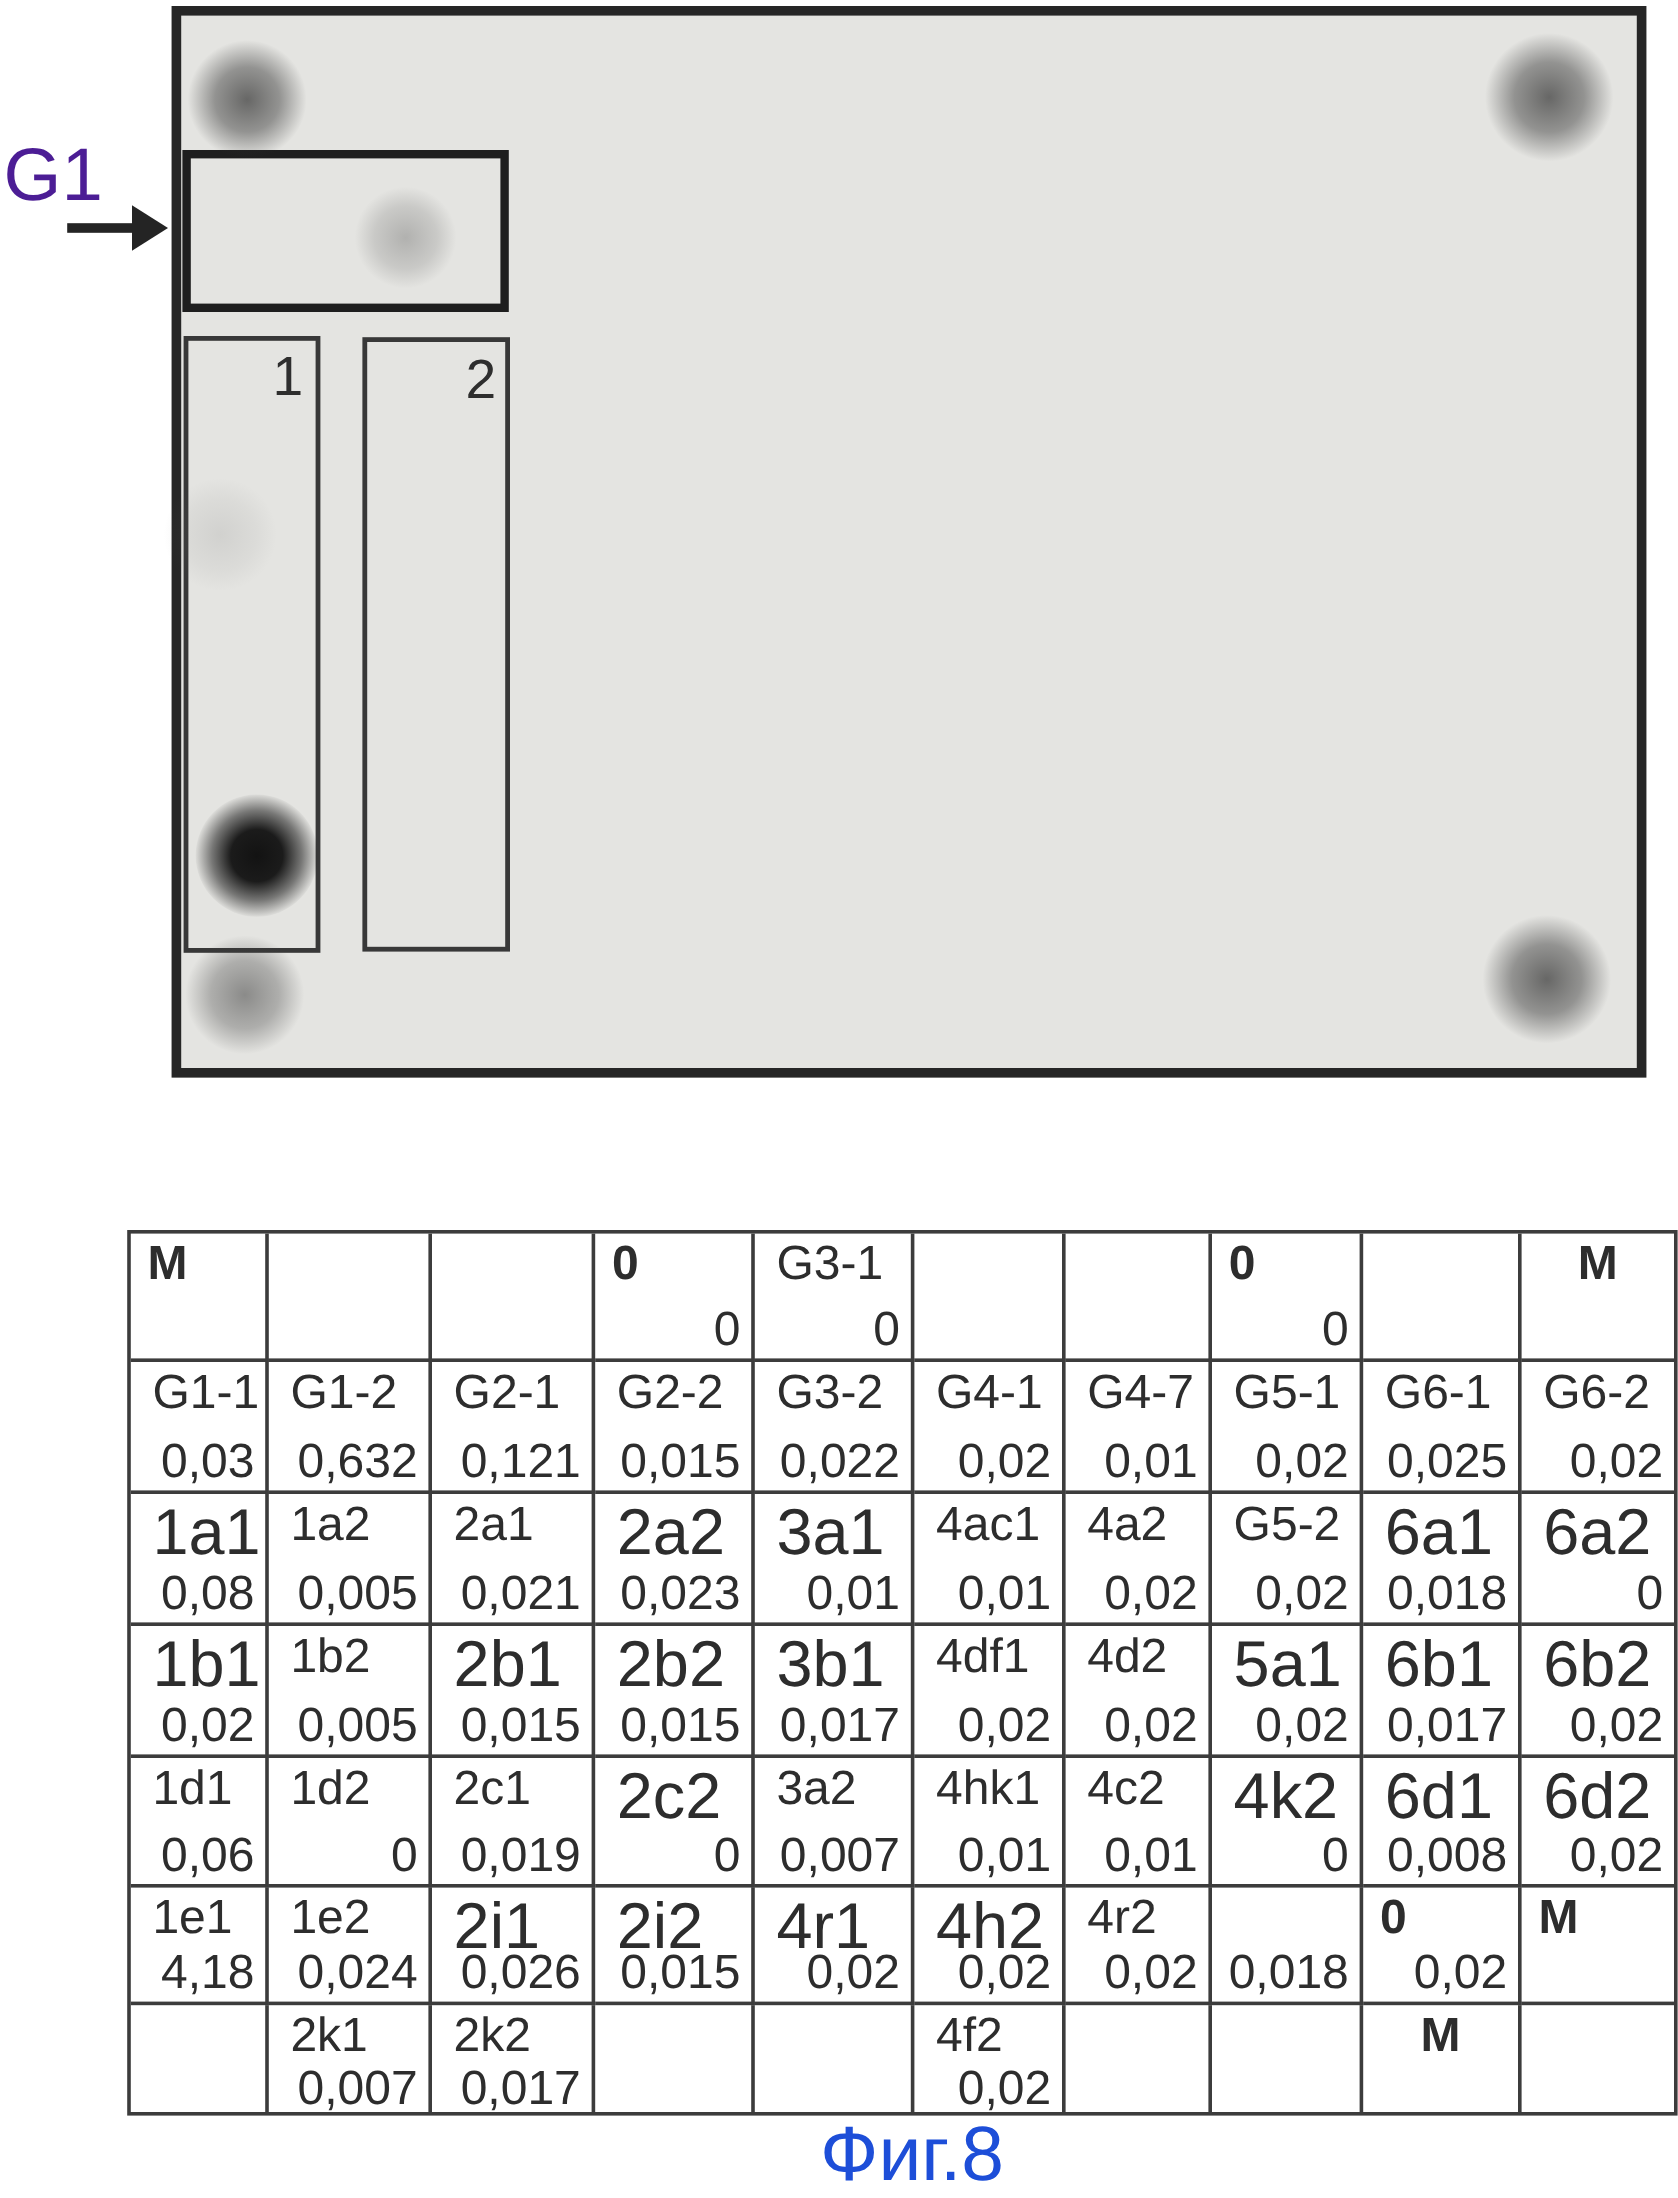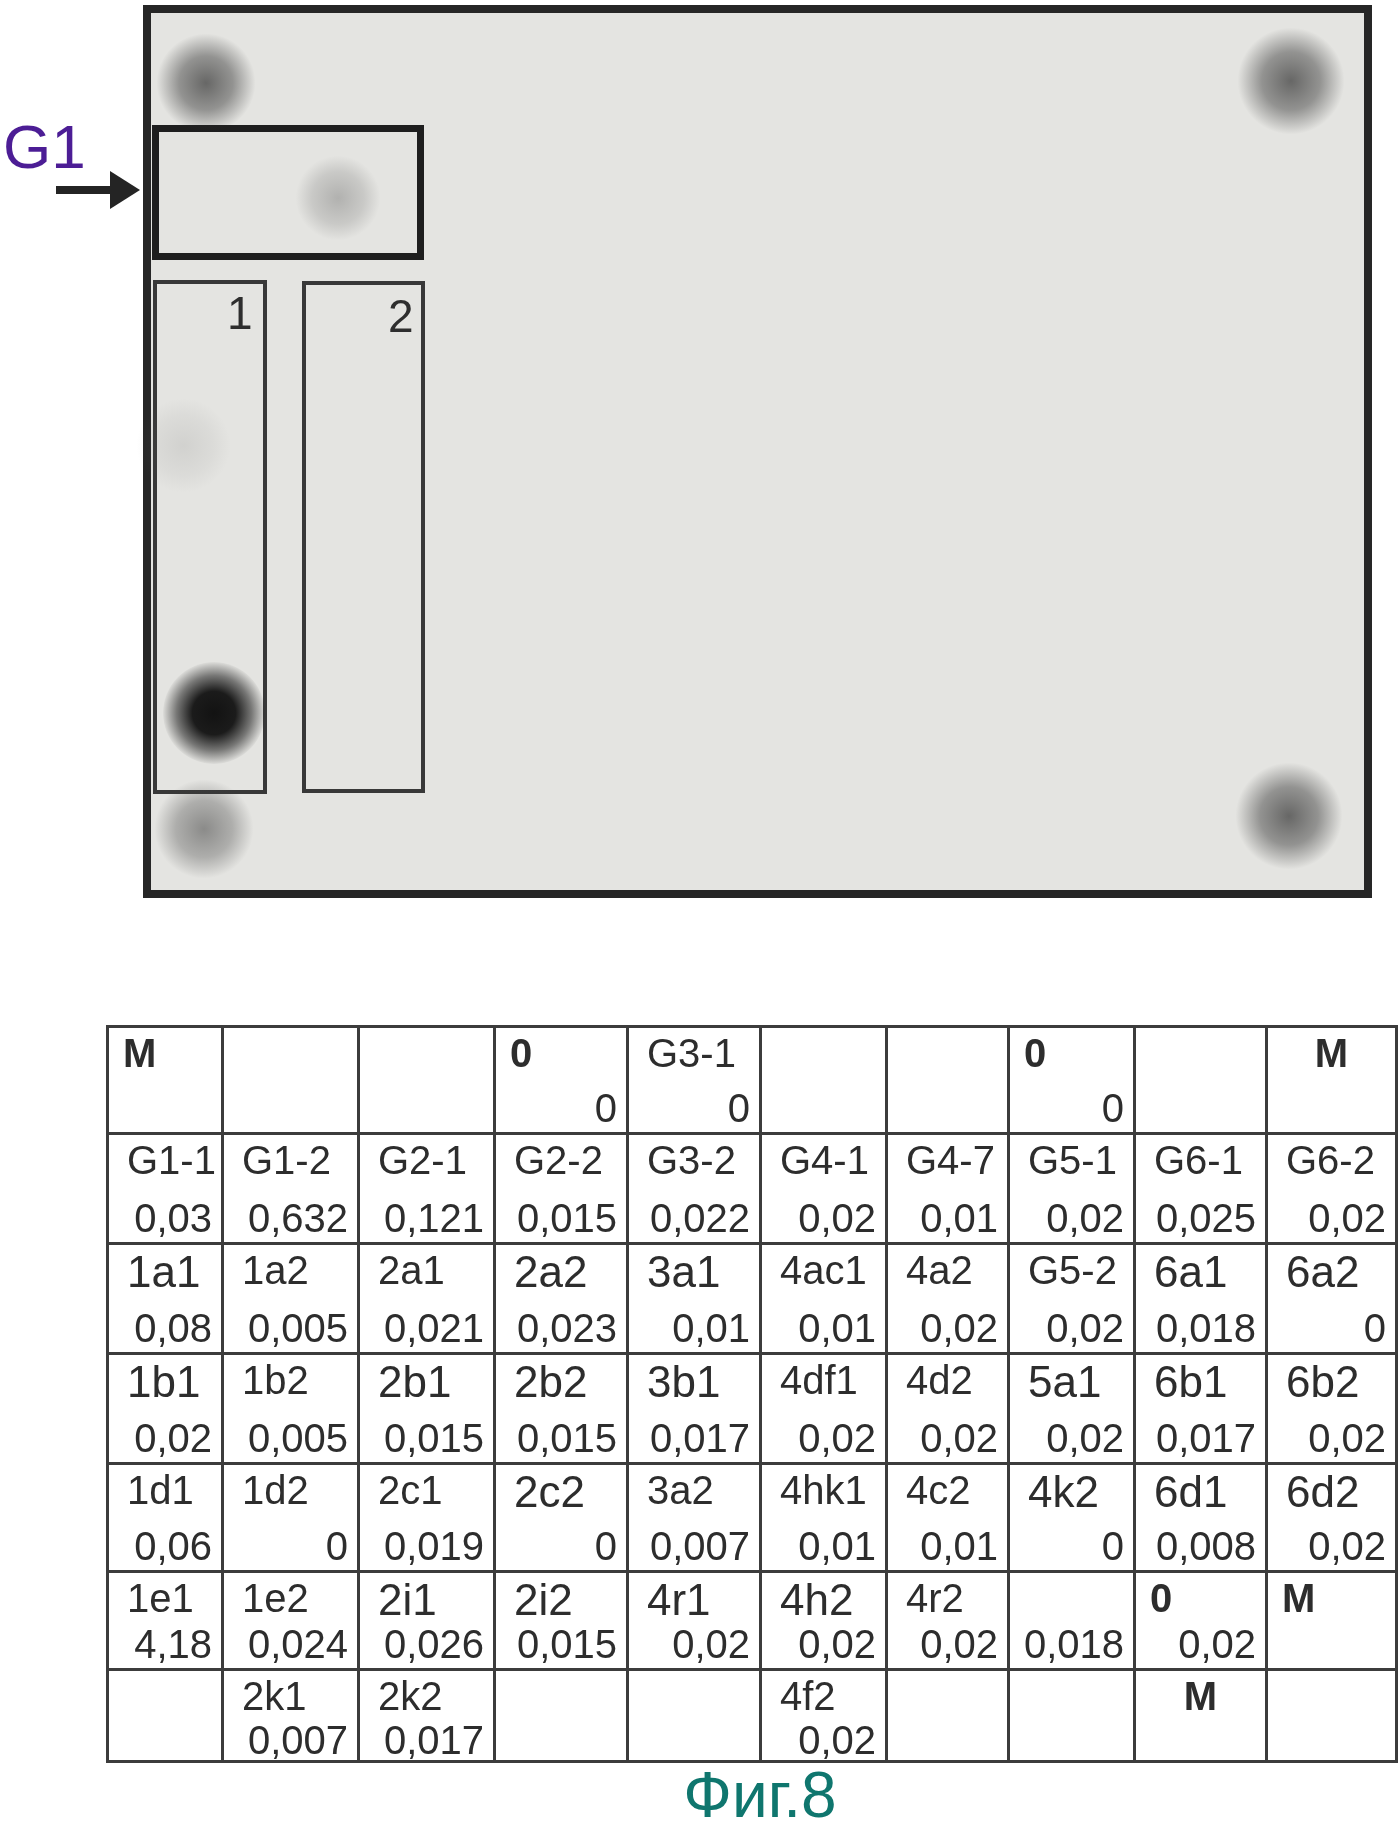--- a/index.html
+++ b/index.html
@@ -45,24 +45,24 @@
   .cell{
     box-sizing:border-box;border-right:3px solid #3c3c3c;border-bottom:3px solid #3c3c3c;
     display:flex;flex-direction:column;justify-content:space-between;
     padding:4px 0 3px 0;overflow:hidden;
   }
   .cell:nth-child(10n){border-right:none;}
   .cell:nth-child(n+61){border-bottom:none;}
   .lbl{font-size:40px;line-height:1.05;text-align:left;padding-left:18px;min-height:44px;color:#2d2d2d;}
   .val{font-size:40px;line-height:1.05;text-align:right;padding-right:9px;color:#2d2d2d;}
   .lbl.b{font-weight:bold;padding-left:14px;}
-  .lbl.lg{font-size:44px;}
+  .lbl.lg{font-size:54px;}
   .cell.center .lbl{text-align:center;padding-left:0;}
   
-  .caption{position:absolute;left:640px;top:1763px;width:240px;text-align:center;font-size:64px;color:#0f766e;line-height:1;}
+  .caption{position:absolute;left:640px;top:1763px;width:240px;text-align:center;font-size:64px;color:#1d4ed8;line-height:1;}
 </style>
 </head>
 <body>
 
 <div class="blot"></div>
 
 <div class="g1-label">G1</div>
 <div class="g1-arrow-line"></div>
 <div class="g1-arrow-head"></div>
 

